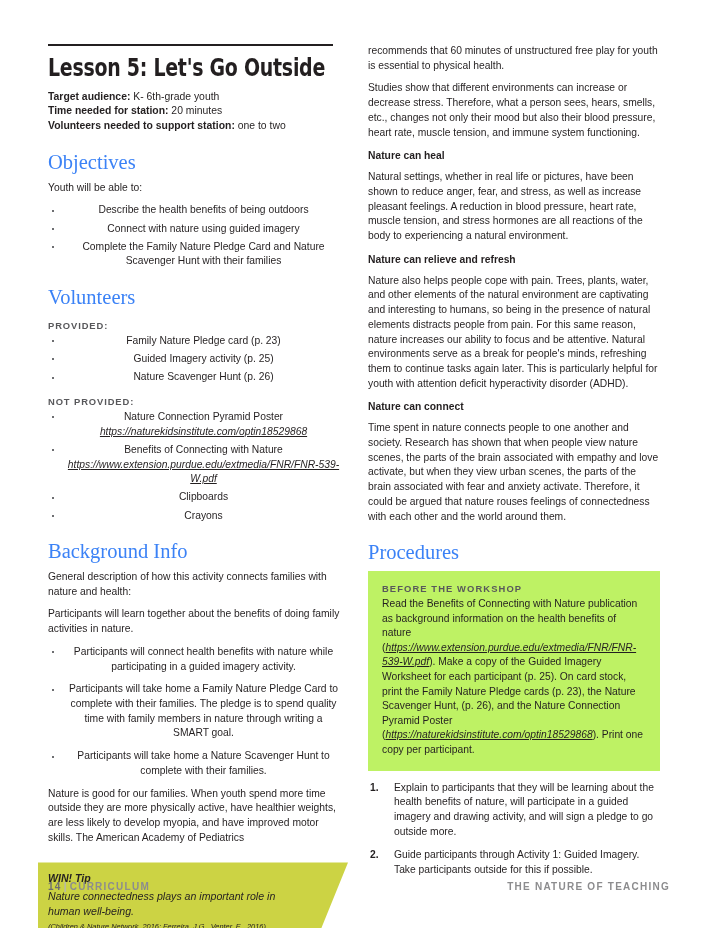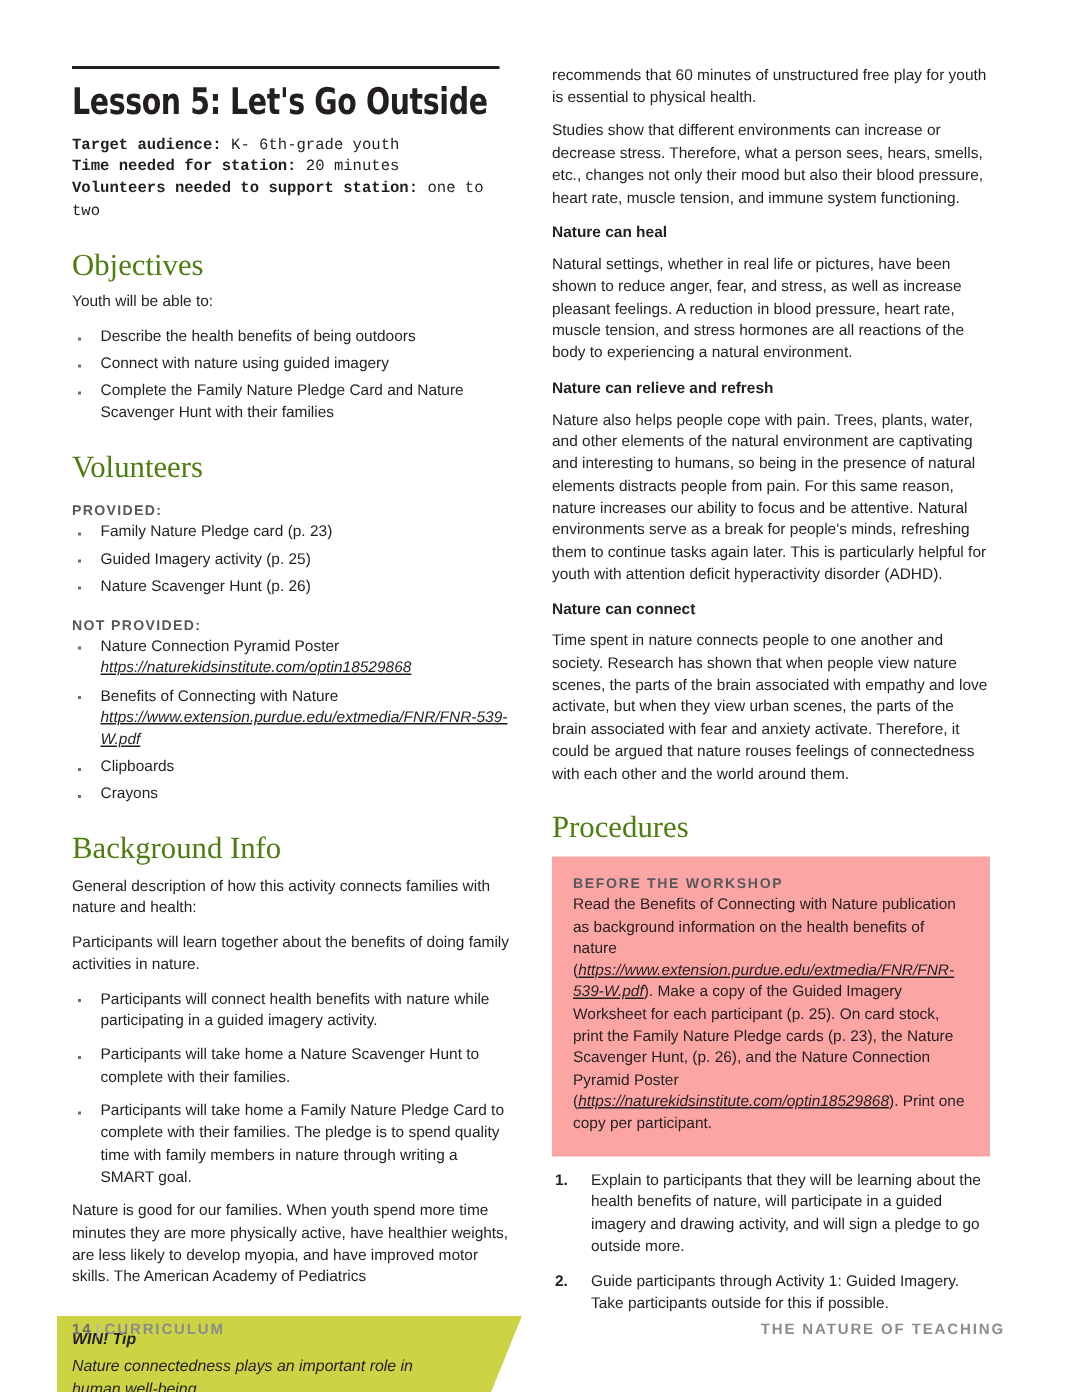--- a/index.html
+++ b/index.html
@@ -50,30 +50,29 @@
     line-height: 1.05;
     margin: 0 0 9px 0;
     transform: scaleX(0.86);
     transform-origin: left center;
     white-space: nowrap;
   }
   .meta-line {
     font-size: 10.4px;
     line-height: 1.42;
     margin: 0;
-    font-family: Liberation Mono, monospace;
   }
   .meta-line b { font-weight: 700; }
 
   
   h2.sec {
     font-family: "Liberation Serif", "DejaVu Serif", serif;
     font-weight: 400;
     font-size: 20.5px;
-    color: #4d7c0f;
+    color: #3b82f6;
     margin: 17px 0 7px 0;
     line-height: 1.1;
   }
 
   .subhead {
     font-size: 9.4px;
     font-weight: 700;
     letter-spacing: 0.9px;
     color: #58585b;
     margin: 11px 0 3px 0;
@@ -90,20 +89,21 @@
     font-size: 10.3px;
     line-height: 1.43;
     margin: 0 0 8px 0;
     text-align: left;
   }
 
   ul.bullets {
     list-style: none;
     margin: 2px 0 4px 0;
     padding: 0;
+    text-align: center;
   }
   ul.bullets > li {
     position: relative;
     padding-left: 19px;
     font-size: 10.3px;
     line-height: 1.43;
     margin-bottom: 3.5px;
   }
   ul.bullets > li::before {
     content: "";
@@ -149,21 +149,21 @@
   }
   .win-cite {
     font-size: 7.4px;
     font-style: italic;
     line-height: 1.3;
     margin: 0;
   }
 
   
   .proc-box {
-    background: #fca5a5;
+    background: #bef264;
     padding: 12px 14px 13px 14px;
     margin: 4px 0 10px 0;
   }
   .proc-box .subhead {
     margin: 0 0 3px 0;
     letter-spacing: 1.1px;
     font-size: 9.4px;
     color: #58585b;
   }
   .proc-box p {
@@ -265,24 +265,24 @@
         </li>
         <li>Clipboards</li>
         <li>Crayons</li>
       </ul>
 
       <h2 class="sec">Background Info</h2>
       <p class="body">General description of how this activity connects families with nature and health:</p>
       <p class="body">Participants will learn together about the benefits of doing family activities in nature.</p>
       <ul class="bullets loose">
         <li>Participants will connect health benefits with nature while participating in a guided imagery activity.</li>
+        <li>Participants will take home a Family Nature Pledge Card to complete with their families. The pledge is to spend quality time with family members in nature through writing a SMART goal.</li>
         <li>Participants will take home a Nature Scavenger Hunt to complete with their families.</li>
-        <li>Participants will take home a Family Nature Pledge Card to complete with their families. The pledge is to spend quality time with family members in nature through writing a SMART goal.</li>
       </ul>
-      <p class="body">Nature is good for our families. When youth spend more time minutes they are more physically active, have healthier weights, are less likely to develop myopia, and have improved motor skills. The American Academy of Pediatrics</p>
+      <p class="body">Nature is good for our families. When youth spend more time outside they are more physically active, have healthier weights, are less likely to develop myopia, and have improved motor skills. The American Academy of Pediatrics</p>
 
       <div class="win-wrap">
         <div class="win-box">
           <p class="win-title">WIN! Tip</p>
           <p class="win-text">Nature connectedness plays an important role in human well-being.</p>
           <p class="win-cite">(Children &amp; Nature Network, 2016; Ferreira, J.G., Venter, E., 2016)</p>
         </div>
       </div>
 
     </div>

